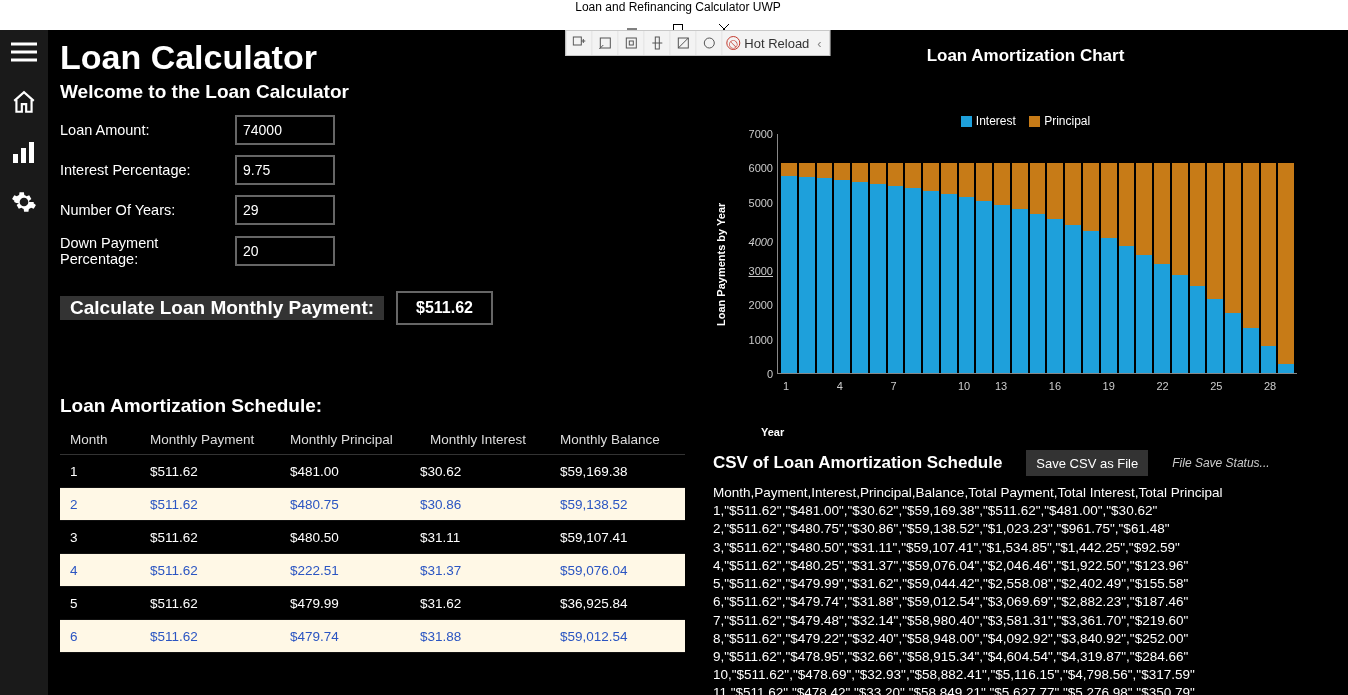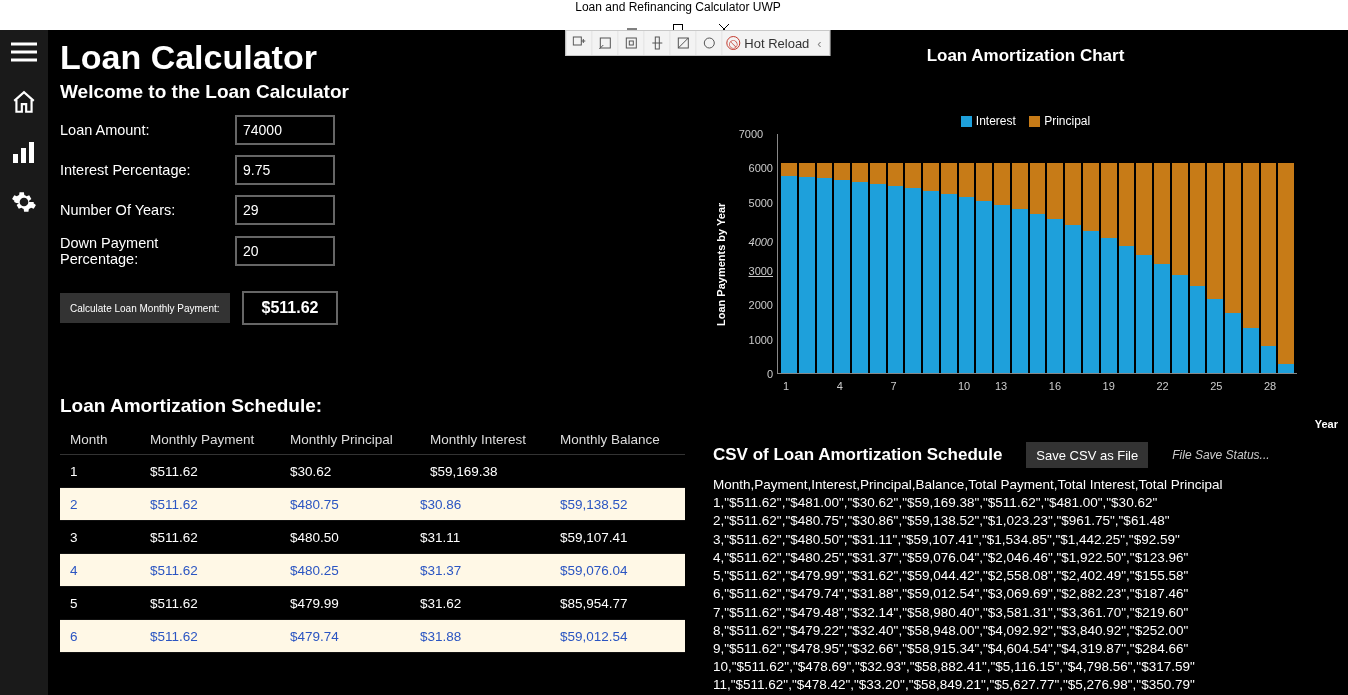--- a/index.html
+++ b/index.html
@@ -13,21 +13,21 @@
   .sidebar .icon { width: 32px; height: 32px; display:flex; align-items:center; justify-content:center; }
   .content { flex: 1; display: flex; position: relative; }
   .left-pane { width: 665px; padding: 8px 12px 12px 12px; display:flex; flex-direction:column; }
   .right-pane { flex:1; padding: 8px 10px 0 0; display:flex; flex-direction:column; }
   .app-title { font-size: 34px; font-weight: 700; margin-bottom: 4px; }
   .welcome { font-size: 19px; font-weight: 700; margin-bottom: 12px; }
   .form-row { display: flex; align-items: center; margin-bottom: 10px; }
   .form-row label { width: 175px; font-size: 14.5px; }
   .form-row input { width: 100px; height: 30px; background:#000; border:2px solid #666; color:#fff; padding:0 6px; font-size:14px; }
   .calc-row { display:flex; align-items:center; gap:12px; margin-top:14px; }
-  .calc-btn { background:#333; color:#fff; border:none; height:30px; padding:0 10px; font-size:10px; font-weight:400; }
+  .calc-btn { background:#333; color:#fff; border:none; height:24px; padding:0 10px; font-size:19px; font-weight:700; }
   .result { border:2px solid #666; height:34px; padding:0 18px; display:flex; align-items:center; font-size:16px; font-weight:700; }
   .schedule-title { font-size:19px; font-weight:700; margin-top:70px; margin-bottom:8px; }
   .table { width:625px; font-size:13.5px; }
   .table .hdr, .table .row { display:flex; }
   .table .hdr { color:#ddd; border-bottom:1px solid #333; height:30px; align-items:center; }
   .table .col { padding:8px 10px; }
   .c1{width:80px;} .c2{width:140px;} .c3{width:130px;} .c4{width:140px;} .c5{width:135px;}
   .table .row { height:33px; align-items:center; border-bottom:1px solid #111; }
   .table .row.even { background:#fff8e6; color:#2b55c2; }
   
@@ -37,21 +37,21 @@
   .chart-wrap { display:flex; }
   .ylabel { writing-mode:vertical-rl; transform:rotate(180deg); font-size:11px; font-weight:600; text-align:center; padding:0 2px; }
   .chart-area { position:relative; width:570px; height:260px; }
   .plot { position:absolute; left:48px; top:0; width:520px; height:240px; border-left:1px solid #888; border-bottom:1px solid #888; }
   .ytick { position:absolute; left:0; width:44px; text-align:right; font-size:11px; color:#ccc; transform:translateY(-50%); }
   .xtick { position:absolute; top:246px; font-size:11px; color:#ccc; text-align:center; width:20px; transform:translateX(-50%); }
   .bars { position:absolute; left:0; bottom:0; width:100%; height:100%; display:flex; align-items:flex-end; gap:0; padding:0 2px; }
   .barcol { flex:1; display:flex; flex-direction:column; justify-content:flex-end; height:100%; margin:0 1px; }
   .bar-p { background:#c77b17; width:100%; }
   .bar-i { background:#1ea0db; width:100%; }
-  .xlabel { text-align:right; font-size:11px; font-weight:600; margin-top:24px; margin-left:48px; }
+  .xlabel { text-align:left; font-size:11px; font-weight:600; margin-top:32px; margin-left:48px; }
   
   .csv-header { display:flex; align-items:center; gap:24px; margin-top:12px; }
   .csv-title { font-size:17px; font-weight:700; }
   .csv-btn { background:#333; color:#fff; border:none; height:26px; padding:0 10px; font-size:13px; }
   .csv-status { font-style:italic; font-size:12px; color:#ccc; }
   .csv-text { font-size:13.5px; line-height:1.35; margin-top:8px; white-space:pre-line; overflow:hidden; }
   
   .vs-toolbar { position:absolute; top:0; left:50%; transform:translateX(-50%); height:26px; background:#f3f3f3; border:1px solid #c8c8c8; display:flex; align-items:center; z-index:200; }
   .vs-toolbar .vs-btn { width:26px; height:24px; display:flex; align-items:center; justify-content:center; border-right:1px solid #e2e2e2; }
   .vs-toolbar .hot { display:flex; align-items:center; padding:0 8px 0 4px; gap:4px; color:#333; font-size:13px; height:24px; }
@@ -188,50 +188,51 @@
           <div class="col c1">Month</div>
           <div class="col c2">Monthly Payment</div>
           <div class="col c4">Monthly Principal</div>
           <div class="col c3">Monthly Interest</div>
           <div class="col c5">Monthly Balance</div>
         </div>
         <div id="table-body">
             <div class="row">
               <div class="col c1">1</div>
   <div class="col c2">$511.62</div>
+  <div class="col c3">$481.00</div>
   <div class="col c4">$30.62</div>
   <div class="col c5">$59,169.38</div>
             </div>
             <div class="row even">
               <div class="col c1">2</div>
   <div class="col c2">$511.62</div>
   <div class="col c3">$480.75</div>
   <div class="col c4">$30.86</div>
   <div class="col c5">$59,138.52</div>
             </div>
             <div class="row">
               <div class="col c1">3</div>
   <div class="col c2">$511.62</div>
   <div class="col c3">$480.50</div>
   <div class="col c4">$31.11</div>
   <div class="col c5">$59,107.41</div>
             </div>
             <div class="row even">
               <div class="col c1">4</div>
   <div class="col c2">$511.62</div>
-  <div class="col c3">$480.25</div>
+  <div class="col c3">$222.51</div>
   <div class="col c4">$31.37</div>
   <div class="col c5">$59,076.04</div>
             </div>
             <div class="row">
               <div class="col c1">5</div>
   <div class="col c2">$511.62</div>
   <div class="col c3">$479.99</div>
   <div class="col c4">$31.62</div>
-  <div class="col c5">$85,954.77</div>
+  <div class="col c5">$36,925.84</div>
             </div>
             <div class="row even">
               <div class="col c1">6</div>
   <div class="col c2">$511.62</div>
   <div class="col c3">$479.74</div>
   <div class="col c4">$31.88</div>
   <div class="col c5">$59,012.54</div>
             </div>
           </div>
       </div>
@@ -248,21 +249,21 @@
         <div class="ylabel">Loan Payments by Year</div>
         <div class="chart-area">
           <div id="yticks">
               <div class="ytick" style="top: 240px;">0</div>
               <div class="ytick" style="top: 205.714px;">1000</div>
               <div class="ytick" style="top: 171.429px;">2000</div>
               <div class="ytick" style="top: 137.143px; text-decoration: underline;">3000</div>
               <div class="ytick" style="top: 108px; font-style: italic;">4000</div>
               <div class="ytick" style="top: 68.5714px;">5000</div>
               <div class="ytick" style="top: 34.2857px;">6000</div>
-              <div class="ytick" style="top: 0px; text-align: center;">7000</div>
+              <div class="ytick" style="top: 0px;">7000</div>
             </div>
           <div class="plot">
             <div class="bars" id="bars">
                 <div class="barcol">
                   <div class="bar-p" style="height: 13.0286px;"></div>
                   <div class="bar-i" style="height: 197.451px;"></div>
                 </div>
                 <div class="barcol">
                   <div class="bar-p" style="height: 14.3657px;"></div>
                   <div class="bar-i" style="height: 196.114px;"></div>

